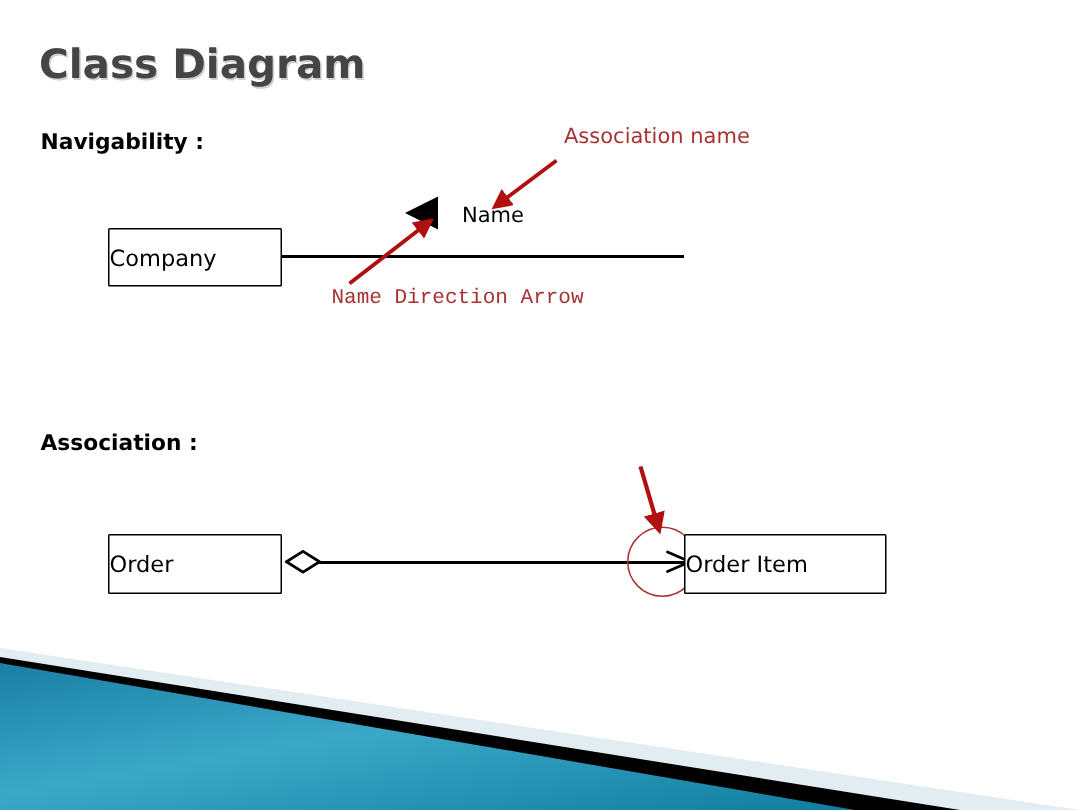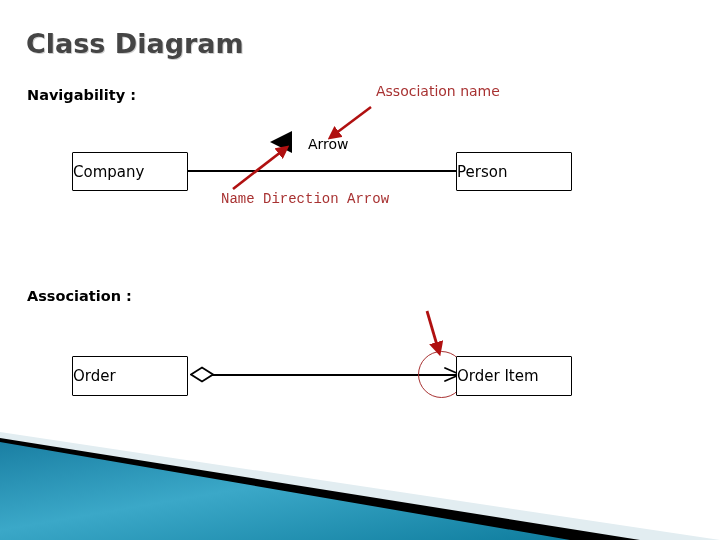--- a/index.html
+++ b/index.html
@@ -60,21 +60,21 @@
     align-items: center;
     justify-content: flex-start;
     font-size: 15px;
     color: #000000;
     box-sizing: border-box;
     border-radius: 1px;
   }
   #box-company   { left: 72px;  top: 152px; width: 116px; height: 39px; }
   #box-person    { left: 456px; top: 152px; width: 116px; height: 39px; }
   #box-order     { left: 72px;  top: 356px; width: 116px; height: 40px; }
-  #box-orderitem { left: 456px; top: 356px; width: 116px; height: 40px; }
+  #box-orderitem { left: 456px; top: 356px; width: 135px; height: 40px; }
   #box-orderitem .box-text { font-family: "DejaVu Sans", "Liberation Sans", sans-serif; }
 
   
   #assoc-line {
     position: absolute;
     left: 188px;
     top: 170px;
     width: 268px;
     height: 1.5px;
     background: #000000;
@@ -166,29 +166,26 @@
   <div id="label-association" class="section-label">Navigability :</div>
 
   <div id="ann-association-name" class="annotation">Association name</div>
 
   <div id="ann-name-direction" class="annotation">Name Direction Arrow</div>
 
   <div id="assoc-line"></div>
 
   <div id="name-direction-triangle"></div>
 
-  <div id="assoc-name-work">Arrow</div>
+  <div id="assoc-name-work">Name</div>
 
   <div id="box-company" class="class-box">
     <span class="box-text">Company</span>
   </div>
 
-  <div id="box-person" class="class-box">
-    <span class="box-text">Person</span>
-  </div>
 
   <div id="label-navigability" class="section-label">Association :</div>
 
 
   <div id="nav-line"></div>
 
   <div id="nav-diamond">
     <svg width="24" height="17" viewBox="0 0 24 17">
       <polygon points="1,8.5 12,1.5 23,8.5 12,15.5" fill="#ffffff" stroke="#000000" stroke-width="1.8"></polygon>
     </svg>

